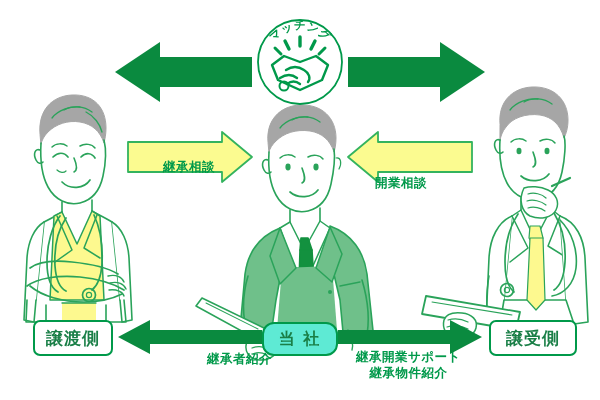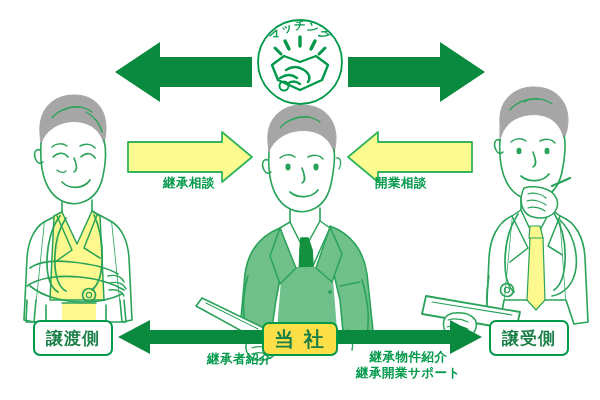--- a/index.html
+++ b/index.html
@@ -50,29 +50,29 @@
     align-items: center;
     justify-content: center;
     font-weight: bold;
     color: #1a7f47;
     font-size: 17px;
     letter-spacing: 1px;
   }
   .centerbox {
     position: absolute;
     box-sizing: border-box;
-    background: #fde047;
+    background: #5eead4;
     border: 2px solid #00994a;
-    border-radius: 7px;
+    border-radius: 12px;
     display: flex;
     align-items: center;
     justify-content: center;
     font-weight: bold;
     color: #1a7f47;
-    font-size: 20px;
+    font-size: 16px;
     letter-spacing: 2px;
   }
 </style>
 </head>
 <body>
 
 <div id="stage">
 
   <svg class="layer" viewBox="0 0 600 400">
     <g fill="none" stroke="#2aa35a" stroke-width="1.6" stroke-linecap="round" stroke-linejoin="round">
@@ -306,30 +306,30 @@
 
   <svg class="layer" viewBox="0 0 600 400">
     <defs>
       <path id="arcpath" d="M272 44 A 34 34 0 0 1 328 44" fill="none"></path>
     </defs>
     <text font-family="'Liberation Sans', 'DejaVu Sans', sans-serif" font-size="11.5" font-weight="bold" fill="#00994a" letter-spacing="0.3">
       <textPath href="#arcpath" startOffset="50%" text-anchor="middle">マッチング</textPath>
     </text>
   </svg>
 
-  <div class="lbl lbl-mid" style="left:163px; top:176px;">継承相談</div>
+  <div class="lbl lbl-mid" style="left:163px; top:160px;">継承相談</div>
 
   <div class="lbl lbl-mid" style="left:375px; top:176px;">開業相談</div>
 
   <div class="lbl lbl-bot" style="left:159px; top:352px;margin-left:48px;">継承者紹介</div>
 
   <div class="lbl lbl-bot" style="left:356px; top:350px;">
+    <div>継承開業サポート</div>
     <div>継承物件紹介</div>
-    <div>継承開業サポート</div>
   </div>
 
   <div class="sidebox" style="left:33px; top:320px; width:80px; height:36px;">譲渡側</div>
 
   <div class="centerbox" style="left:262px; top:322px; width:76px; height:34px;">当 社</div>
 
-  <div class="sidebox" style="left:489px; top:320px; width:80px; height:36px;">譲受側</div>
+  <div class="sidebox" style="left:489px; top:320px; width:88px; height:36px;">譲受側</div>
 
 </div>
 
 </body></html>

